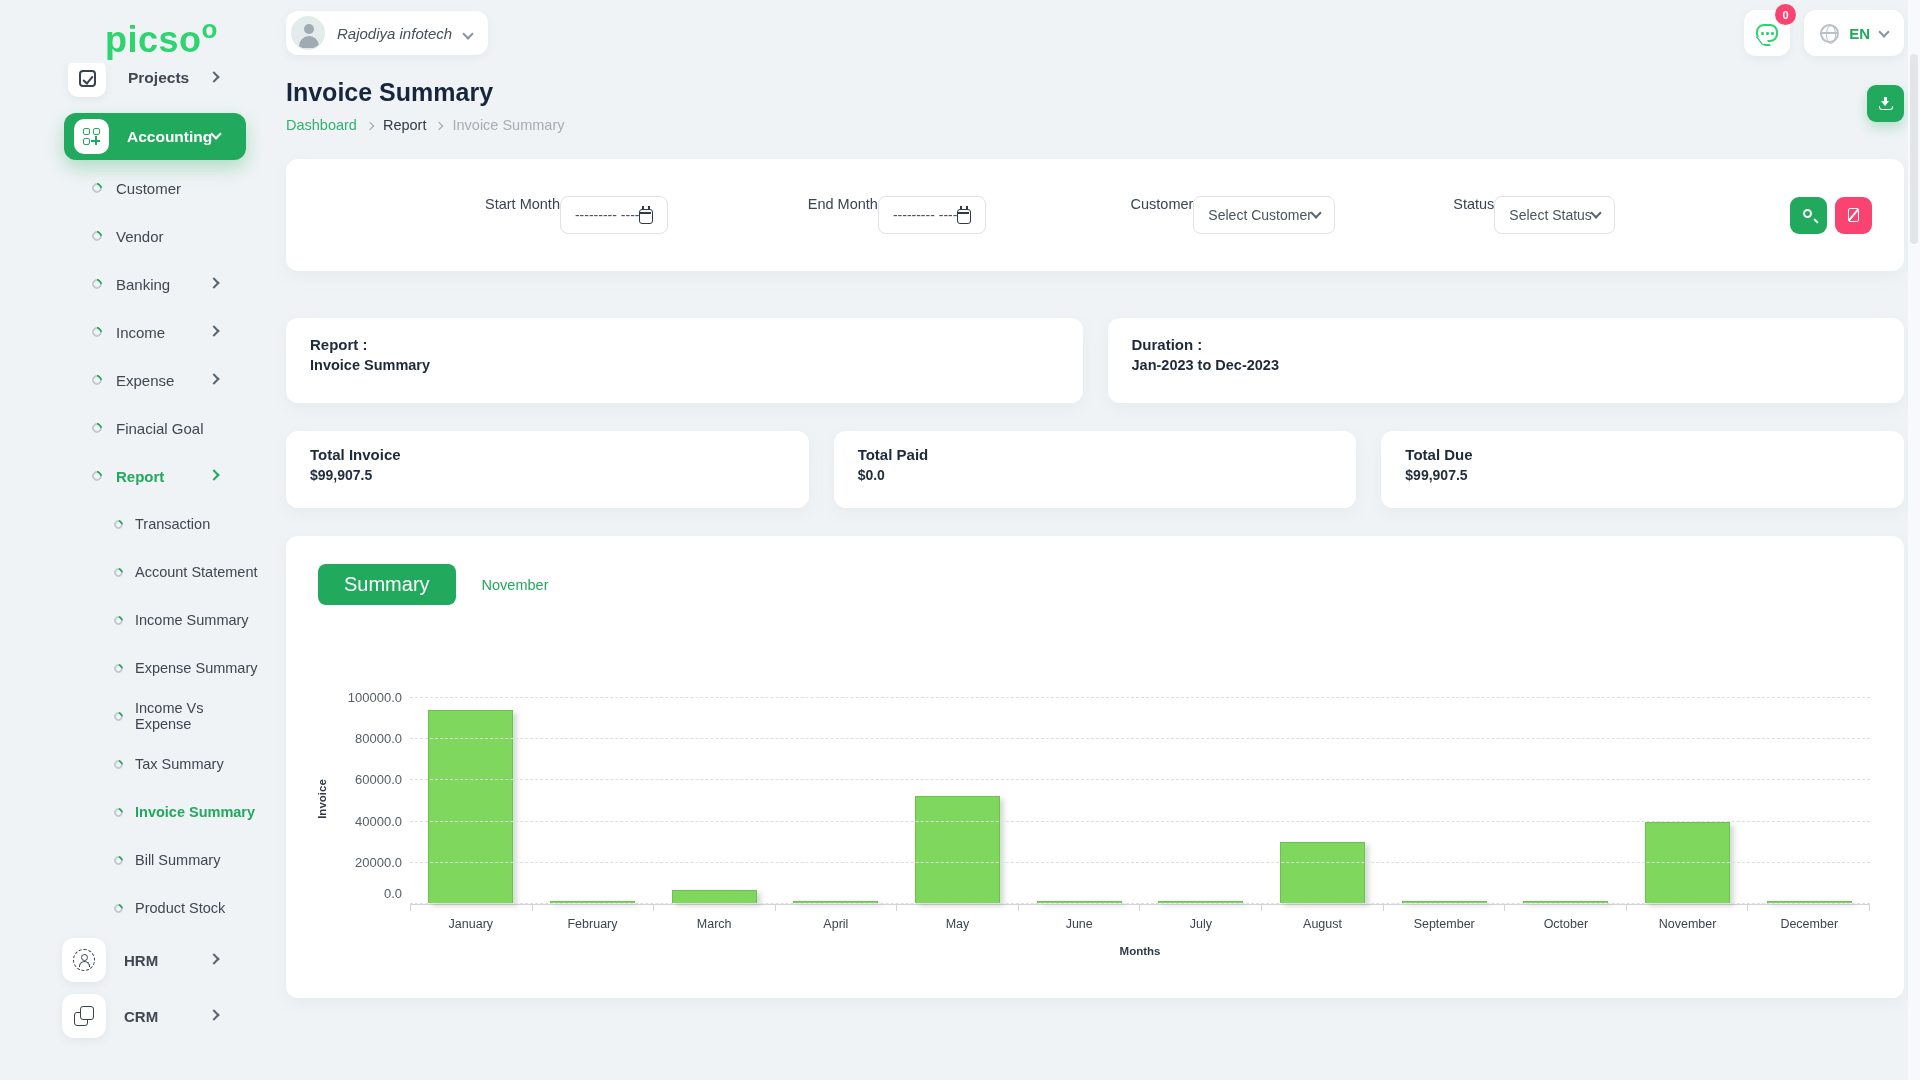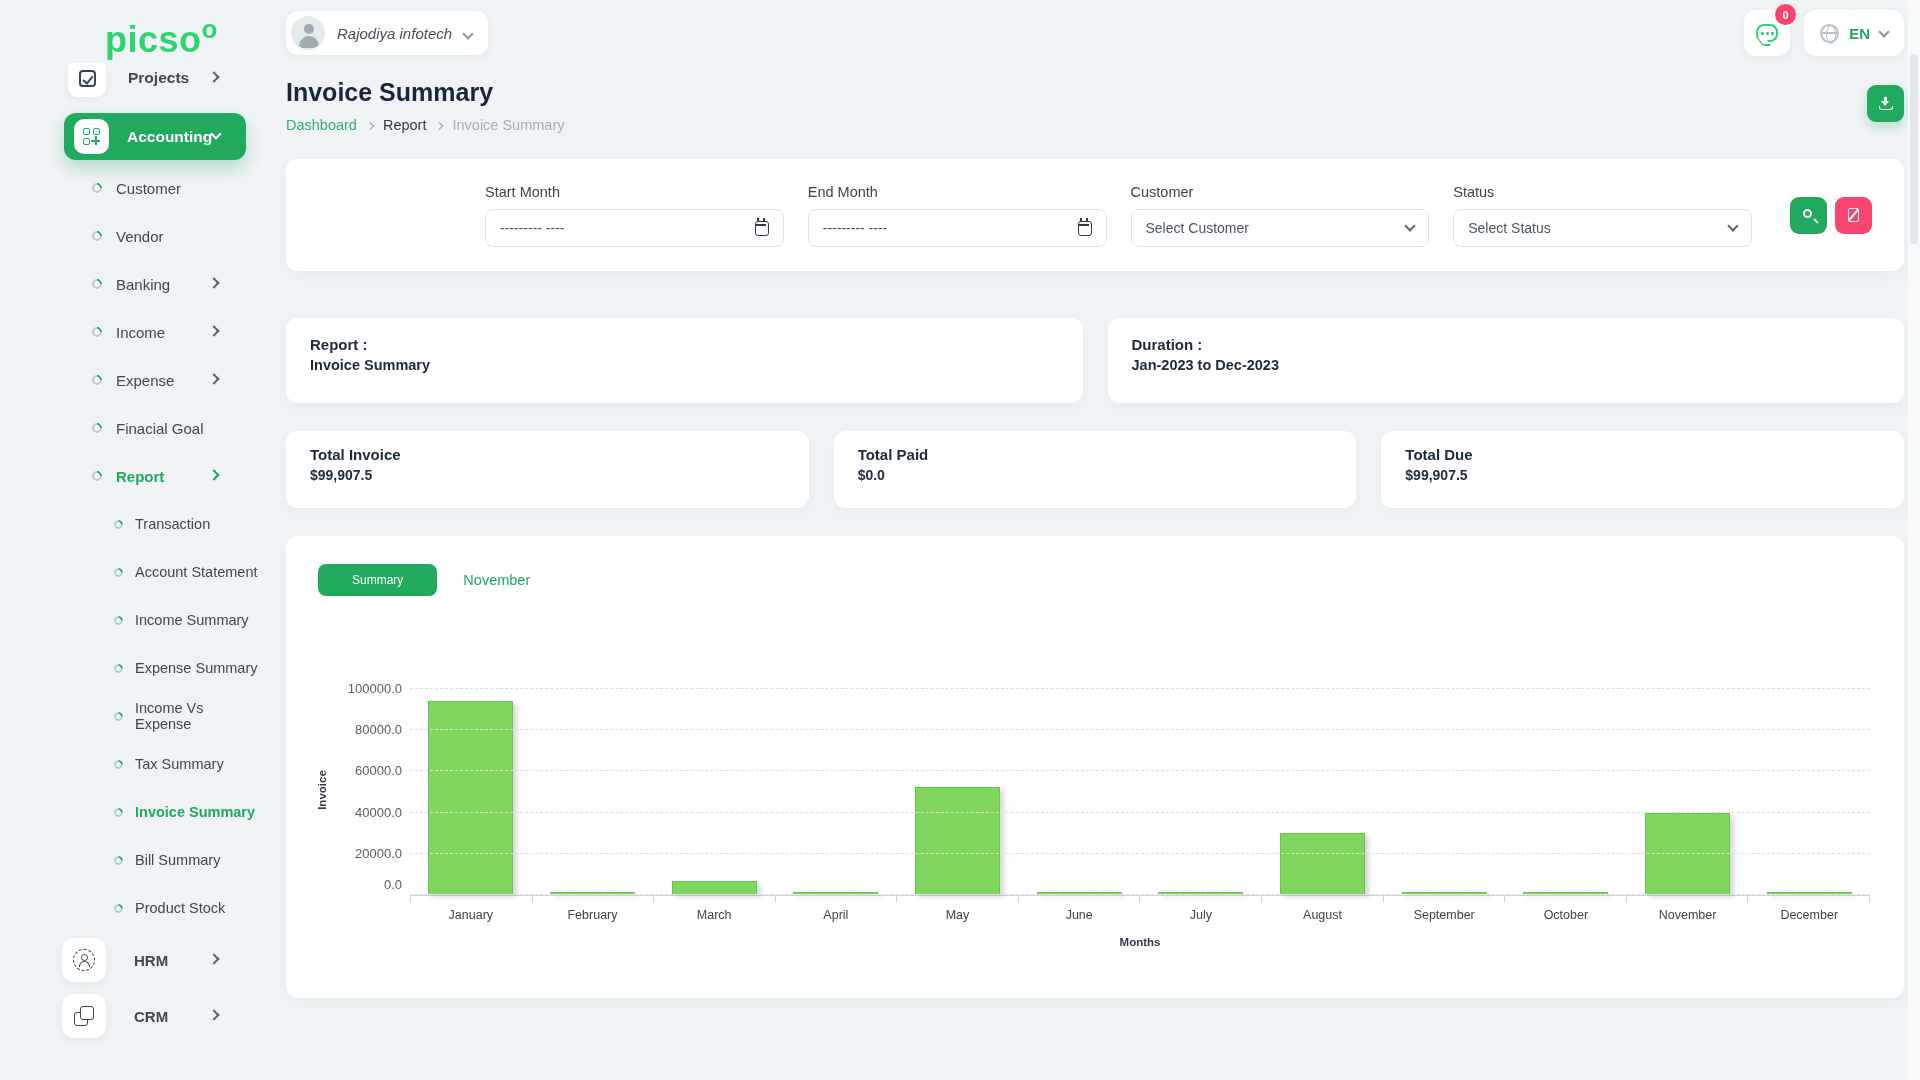--- a/index.html
+++ b/index.html
@@ -51,21 +51,21 @@
   .lvl1 .dot{margin-left:44px;}
   .lvl1 .n-label{margin-left:14px;font-size:15px;color:var(--text);}
   .lvl2 .dot{margin-left:66px;width:9px;height:9px;}
   .lvl2 .n-label{margin-left:12px;font-size:14.5px;color:var(--text);}
   .dot{width:10px;height:10px;border:2px solid #c2c9cf;border-top-color:var(--primary);border-radius:50%;transform:rotate(45deg);flex:0 0 auto;}
   .nav-row.active .n-label{color:var(--primary);font-weight:700;}
   .nav-row.active .chev{border-color:var(--primary);}
 
   .bottom-row{height:56px;padding-left:14px;}
   .bottom-row .icon-box{width:44px;height:44px;background:#fff;border-radius:12px;box-shadow:0 3px 8px rgba(140,152,164,.12);display:flex;align-items:center;justify-content:center;flex:0 0 44px;}
-  .bottom-row .g-label{margin-left:28px;font-size:15px;font-weight:600;color:var(--text);}
+  .bottom-row .g-label{margin-left:18px;font-size:15px;font-weight:600;color:var(--text);}
 
   
   .gly-check{width:17px;height:17px;border:2px solid #39434d;border-radius:4px;position:relative;}
   .gly-check::after{content:"";position:absolute;left:4px;top:2px;width:4px;height:8px;border-right:2px solid #39434d;border-bottom:2px solid #39434d;transform:rotate(40deg);}
   .gly-grid{width:17px;height:17px;position:relative;}
   .gly-grid i{position:absolute;width:7px;height:7px;border:1.6px solid var(--primary);border-radius:2px;}
   .gly-grid i.tl{left:0;top:0;} .gly-grid i.tr{right:0;top:0;} .gly-grid i.bl{left:0;bottom:0;}
   .gly-grid b{position:absolute;right:0;bottom:0;width:9px;height:9px;}
   .gly-grid b::before,.gly-grid b::after{content:"";position:absolute;background:var(--primary);}
   .gly-grid b::before{left:3.5px;top:0;width:2px;height:9px;}
@@ -108,21 +108,21 @@
   .bc-sep{width:6px;height:6px;border-right:1.8px solid #9aa2ab;border-bottom:1.8px solid #9aa2ab;transform:rotate(-45deg);margin-top:1px;}
   .download-btn{width:37px;height:37px;margin-top:7px;border:none;background:var(--primary);border-radius:9px;display:flex;align-items:center;justify-content:center;cursor:pointer;box-shadow:0 6px 12px rgba(33,169,94,.25);}
   .gly-download{width:14px;height:13px;position:relative;}
   .gly-download::before{content:"";position:absolute;left:5.5px;top:0;width:3px;height:6px;background:#fff;}
   .gly-download::after{content:"";position:absolute;left:2.5px;top:4px;width:0;height:0;border-left:4.5px solid transparent;border-right:4.5px solid transparent;border-top:5px solid #fff;}
   .gly-download i{position:absolute;left:0;bottom:0;width:14px;height:4px;border:1.8px solid #fff;border-top:none;border-radius:0 0 3px 3px;}
 
   
   .card{background:var(--card);border-radius:12px;box-shadow:0 6px 16px rgba(140,152,164,.08);}
   .filter-card{margin-top:26px;height:112px;display:flex;align-items:center;padding:0 32px 0 199px;gap:24px;}
-  .f-field{flex:1;display:flex;flex-direction:column;}
+  .f-field{flex:1;display:flex;flex-direction:row;}
   .f-label{font-size:14.5px;color:#3a4450;margin-bottom:9px;}
   .f-control{height:38px;border:1px solid var(--line);border-radius:8px;display:flex;align-items:center;padding:0 14px;font-size:14px;color:#4a5560;background:#fff;cursor:pointer;justify-content:space-between;}
   .gly-cal{width:14px;height:15px;border:1.8px solid #2f3a46;border-radius:3px;position:relative;margin-top:2px;}
   .gly-cal::before{content:"";position:absolute;left:1.5px;top:-4px;width:2px;height:3px;background:#2f3a46;box-shadow:6px 0 0 #2f3a46;}
   .gly-cal::after{content:"";position:absolute;left:0;top:2px;width:10.5px;height:2px;background:#2f3a46;}
   .f-buttons{display:flex;gap:8px;margin-left:14px;}
   .sq-btn{width:37px;height:37px;border:none;border-radius:9px;display:flex;align-items:center;justify-content:center;cursor:pointer;}
   .sq-btn.search{background:var(--primary);}
   .sq-btn.clear{background:var(--pink);}
   .gly-search{width:9px;height:9px;border:2px solid #fff;border-radius:50%;position:relative;margin:-3px 0 0 -3px;}
@@ -137,21 +137,21 @@
   .info-value{font-size:14.5px;font-weight:700;color:#1c2a3a;margin-top:4px;}
 
   .totals-grid{display:grid;grid-template-columns:1fr 1fr 1fr;gap:25px;margin-top:28px;}
   .total-card{height:77px;padding:15px 24px;}
   .total-label{font-size:15px;font-weight:700;color:#1c2a3a;}
   .total-value{font-size:14px;font-weight:600;color:#222e3c;margin-top:4px;}
 
   
   .chart-card{margin-top:28px;height:462px;padding:28px 34px 0 32px;}
   .tabs{display:flex;align-items:center;gap:26px;}
-  .tab-pill{border:none;background:var(--primary);color:#fff;font-size:12px;border-radius:8px;padding:9px 34px;cursor:pointer;font-family:inherit;}
+  .tab-pill{border:none;background:var(--primary);color:#fff;font-size:20px;border-radius:8px;padding:9px 26px;cursor:pointer;font-family:inherit;}
   .tab-link{border:none;background:none;color:var(--primary);font-size:14.5px;cursor:pointer;font-family:inherit;}
 
   .chart-body{display:flex;margin-top:92px;}
   .y-title{width:26px;position:relative;}
   .y-title span{position:absolute;top:96px;left:-16px;transform:rotate(-90deg);font-size:11.5px;font-weight:700;color:#2f3a46;white-space:nowrap;}
   .y-axis{width:66px;position:relative;height:206px;}
   .y-tick{position:absolute;right:8px;transform:translateY(-50%);font-size:13px;color:#555e66;}
   .plot{flex:1;position:relative;height:206px;}
   .gridline{position:absolute;left:0;right:0;border-top:1.5px dashed #dcdfe2;}
   .bars{position:absolute;left:0;right:0;bottom:0;top:0;display:flex;align-items:flex-end;}

